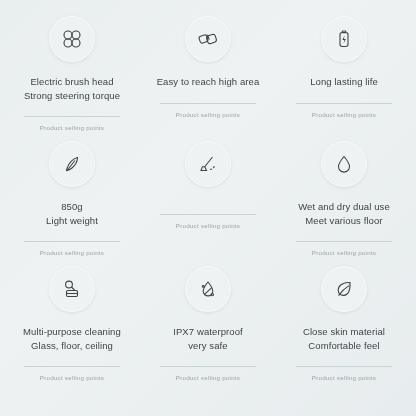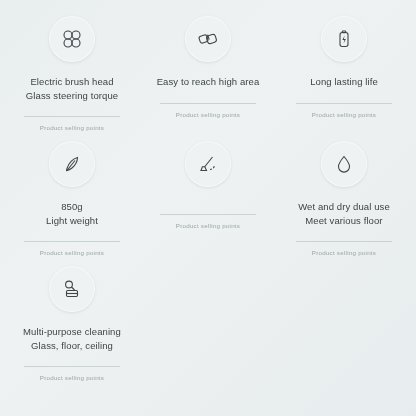--- a/index.html
+++ b/index.html
@@ -80,21 +80,21 @@
     <div class="icon-circle">
       <svg width="26" height="26" viewBox="0 0 26 26" fill="none" stroke="#3f4649" stroke-width="1.1">
         <circle cx="9" cy="9" r="4"></circle>
         <circle cx="17" cy="9" r="4"></circle>
         <circle cx="9" cy="17" r="4"></circle>
         <circle cx="17" cy="17" r="4"></circle>
       </svg>
     </div>
     <div class="lines">
       <div>Electric brush head</div>
-      <div>Glass steering torque</div>
+      <div>Strong steering torque</div>
     </div>
     <div class="tagwrap">
       <div class="rule"></div>
       <div class="tag">Product selling points</div>
     </div>
   </div>
 
   <div class="cell">
     <div class="icon-circle">
       <svg width="26" height="26" viewBox="0 0 26 26" fill="none" stroke="#3f4649" stroke-width="1.1">
@@ -188,15 +188,49 @@
     <div class="lines">
       <div>Multi-purpose cleaning</div>
       <div>Glass, floor, ceiling</div>
     </div>
     <div class="tagwrap">
       <div class="rule"></div>
       <div class="tag">Product selling points</div>
     </div>
   </div>
 
-
+  <div class="cell">
+    <div class="icon-circle">
+      <svg width="26" height="26" viewBox="0 0 26 26" fill="none" stroke="#3f4649" stroke-width="1.1">
+        <path d="M13 6 C13 6 8.2 11.8 8.2 15.1 A4.8 4.8 0 0 0 17.8 15.1 C17.8 11.8 13 6 13 6 Z"></path>
+        <line x1="9.2" y1="18.6" x2="16.8" y2="11.6"></line>
+        <circle cx="17.4" cy="18.6" r="1.1"></circle>
+        <circle cx="8.2" cy="10.4" r="0.9"></circle>
+      </svg>
+    </div>
+    <div class="lines">
+      <div>IPX7 waterproof</div>
+      <div>very safe</div>
+    </div>
+    <div class="tagwrap">
+      <div class="rule"></div>
+      <div class="tag">Product selling points</div>
+    </div>
+  </div>
+
+  <div class="cell">
+    <div class="icon-circle">
+      <svg width="26" height="26" viewBox="0 0 26 26" fill="none" stroke="#3f4649" stroke-width="1.1">
+        <path d="M19 6.5 C12 6 7 9.5 7.2 14.5 C7.3 17.6 9.6 19.6 12.6 19.4 C17 19.1 19.4 14.5 19 6.5 Z"></path>
+        <path d="M7.6 19.6 C10.5 15.5 14 12 18 9.6"></path>
+      </svg>
+    </div>
+    <div class="lines">
+      <div>Close skin material</div>
+      <div>Comfortable feel</div>
+    </div>
+    <div class="tagwrap">
+      <div class="rule"></div>
+      <div class="tag">Product selling points</div>
+    </div>
+  </div>
 
 </div>
 
 </body></html>

